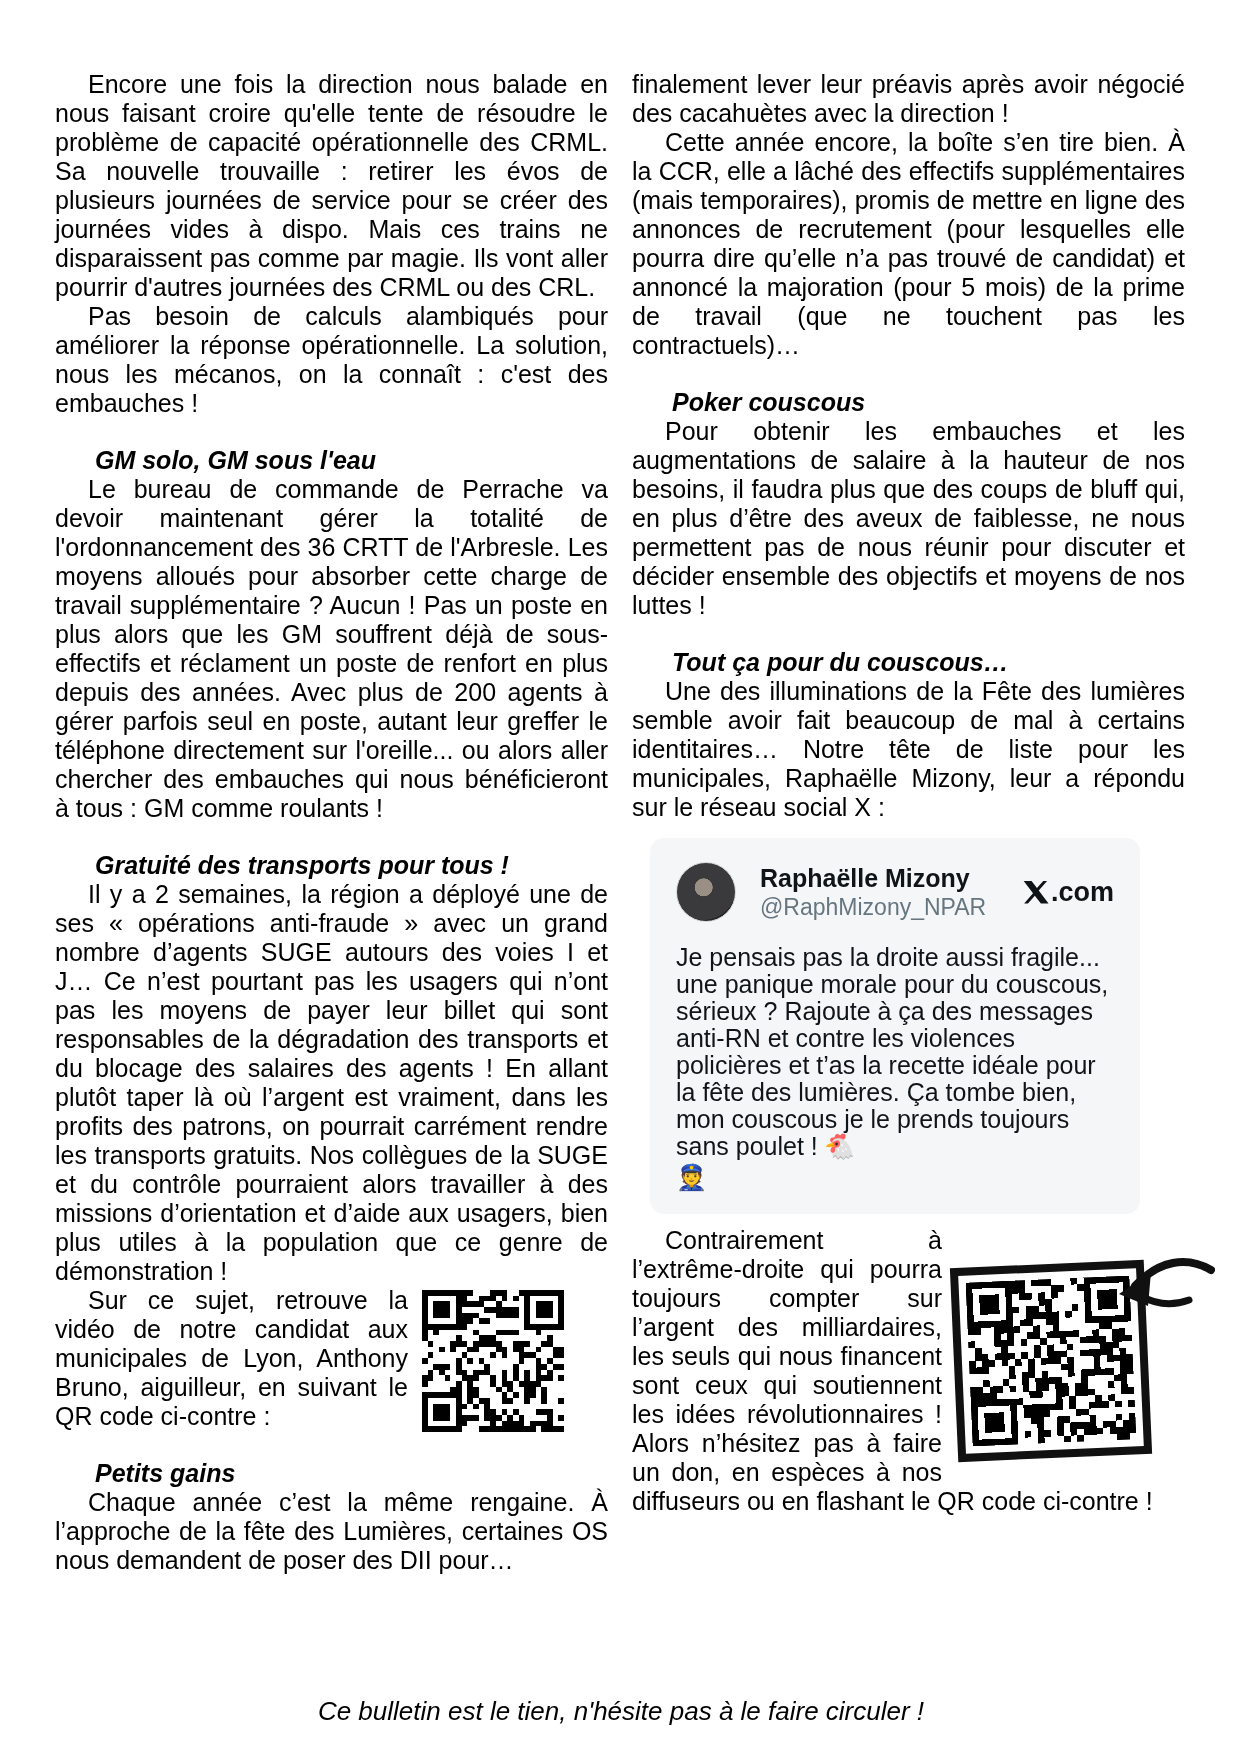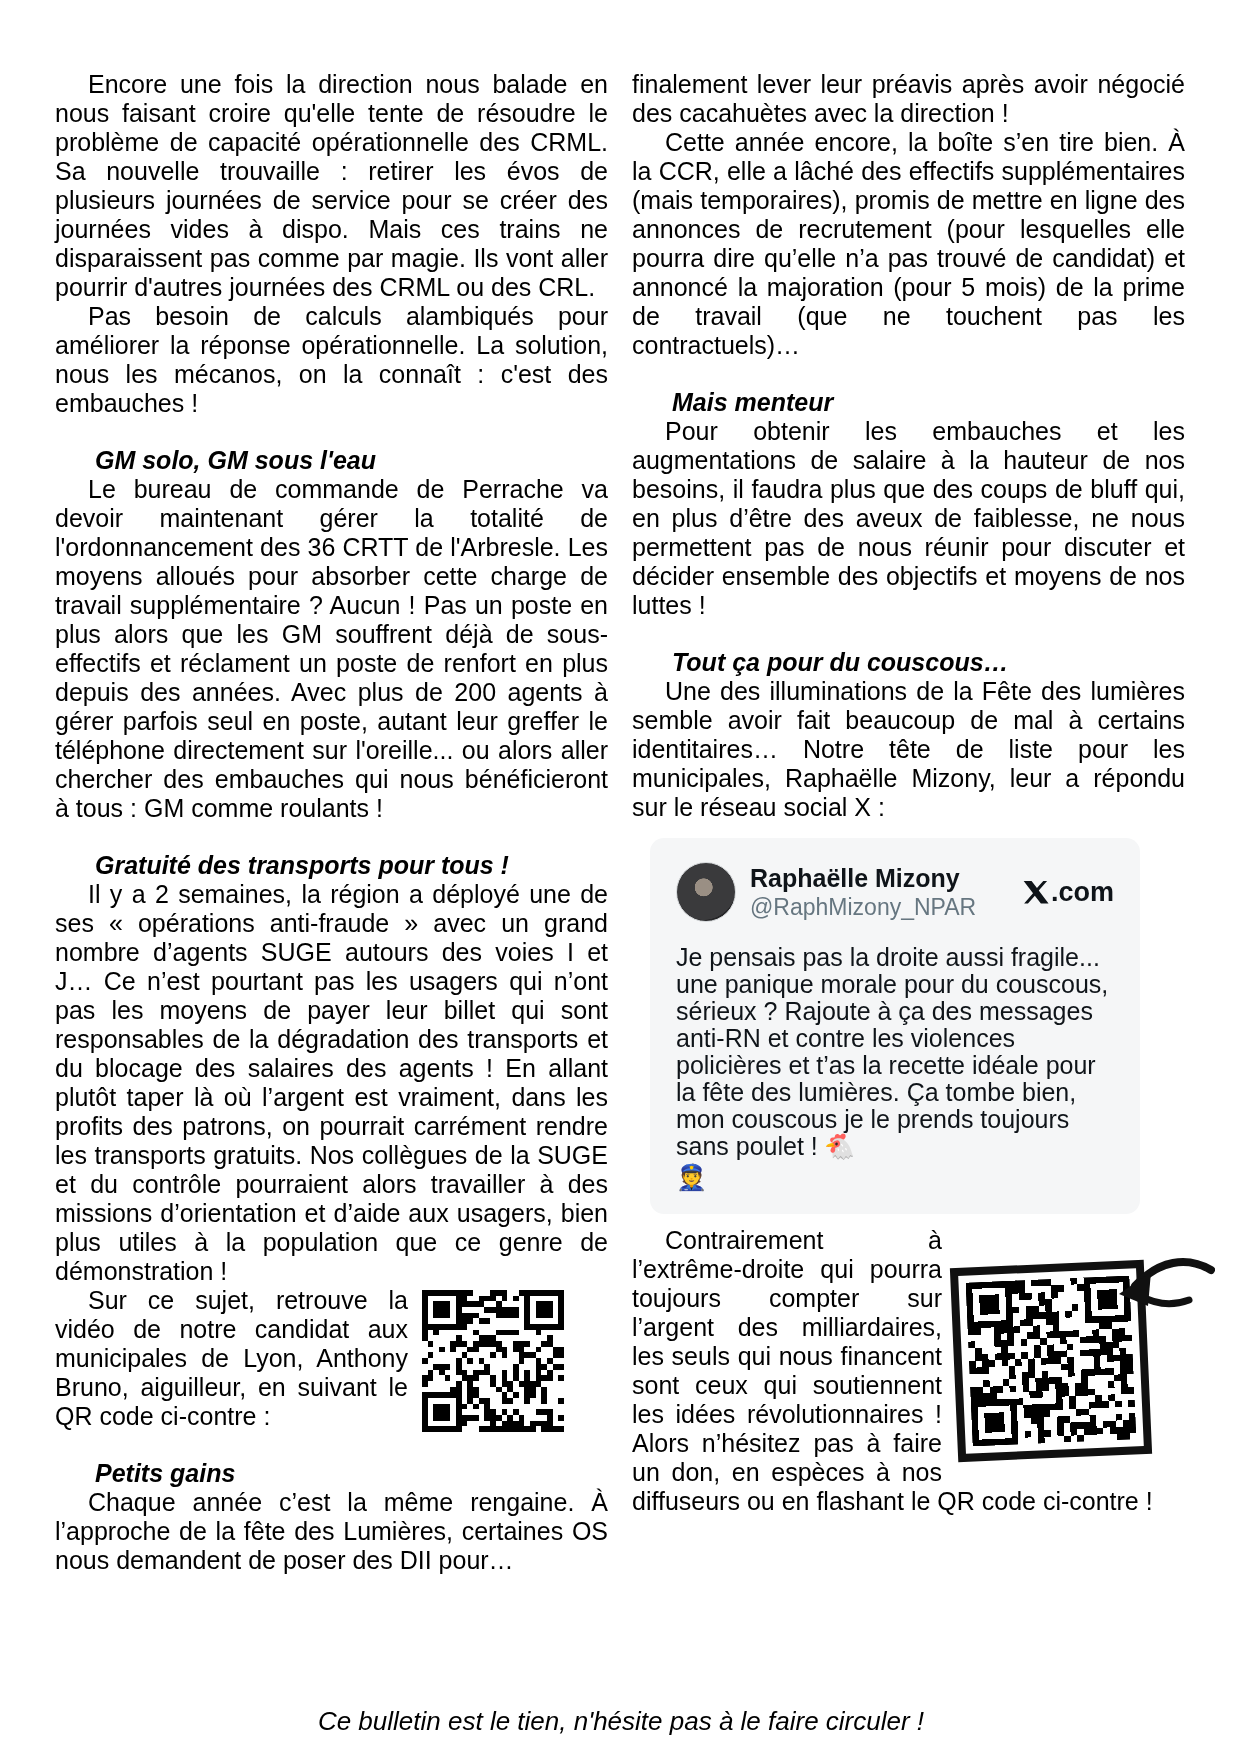--- a/index.html
+++ b/index.html
@@ -27,29 +27,29 @@
   .don-qr svg{width:100%;height:100%;display:block;}
   .arrow-wrap{position:absolute;right:22px;top:6px;width:100px;height:72px;}
   .arrow-wrap svg{width:100%;height:100%;display:block;}
   
   .tweet{background:#f5f6f7;border-radius:14px;margin:16px 0 12px 18px;width:490px;
          padding:24px 26px 20px;box-sizing:border-box;}
   .tweet-head{display:flex;align-items:center;}
   .avatar{width:58px;height:58px;border-radius:50%;flex:0 0 58px;
           background:radial-gradient(circle at 46% 42%, #9a8f84 0 19%, #3a3a3c 20% 70%, #262628 71%);
           border:1px solid #d5d8da;}
-  .tweet-id{margin-left:14px;flex:1 1 auto;}
+  .tweet-id{margin-left:24px;flex:1 1 auto;}
   .tweet-name{font-weight:bold;font-size:25px;line-height:30px;color:#0f1419;}
   .tweet-handle{font-size:23px;line-height:28px;color:#667680;}
   .xcom{display:flex;align-items:center;font-weight:bold;font-size:27px;color:#0f1419;}
   .xcom svg{width:27px;height:27px;margin-right:2px;}
   .tweet-body{margin-top:22px;font-size:25px;line-height:27px;color:#0f1419;text-align:left;}
   .tweet-emoji-line{font-size:25px;line-height:34px;}
   
-  .footer{position:absolute;left:0;right:0;bottom:16px;text-align:center;
+  .footer{position:absolute;left:0;right:0;bottom:26px;text-align:center;
           font-style:italic;font-size:26px;line-height:35px;color:#000;}
   .footer a, .footer .email{color:#000;text-decoration:underline;}
 </style>
 </head>
 <body>
 
 <div class="page">
   <div class="cols">
 
     <div class="col">
@@ -376,21 +376,21 @@
       </div>
 
       <div class="h">Petits gains</div>
       <div class="para"><span>Chaque année c’est la même rengaine. À l’approche de la fête des Lumières, certaines OS nous demandent de poser des DII pour…</span></div>
     </div>
 
     <div class="col">
       <div class="para cont"><span>finalement lever leur préavis après avoir négocié des cacahuètes avec la direction !</span></div>
       <div class="para"><span>Cette année encore, la boîte s’en tire bien. À la CCR, elle a lâché des effectifs supplémentaires (mais temporaires), promis de mettre en ligne des annonces de recrutement (pour lesquelles elle pourra dire qu’elle n’a pas trouvé de candidat) et annoncé la majoration (pour 5 mois) de la prime de travail (que ne touchent pas les contractuels)…</span></div>
 
-      <div class="h">Mais menteur</div>
+      <div class="h">Poker couscous</div>
       <div class="para"><span>Pour obtenir les embauches et les augmentations de salaire à la hauteur de nos besoins, il faudra plus que des coups de bluff qui, en plus d’être des aveux de faiblesse, ne nous permettent pas de nous réunir pour discuter et décider ensemble des objectifs et moyens de nos luttes !</span></div>
 
       <div class="h">Tout ça pour du couscous…</div>
       <div class="para"><span>Une des illuminations de la Fête des lumières semble avoir fait beaucoup de mal à certains identitaires… Notre tête de liste pour les municipales, Raphaëlle Mizony, leur a répondu sur le réseau social X :</span></div>
 
       <div class="tweet">
         <div class="tweet-head">
           <div class="avatar"></div>
           <div class="tweet-id">
             <div class="tweet-name">Raphaëlle Mizony</div>

